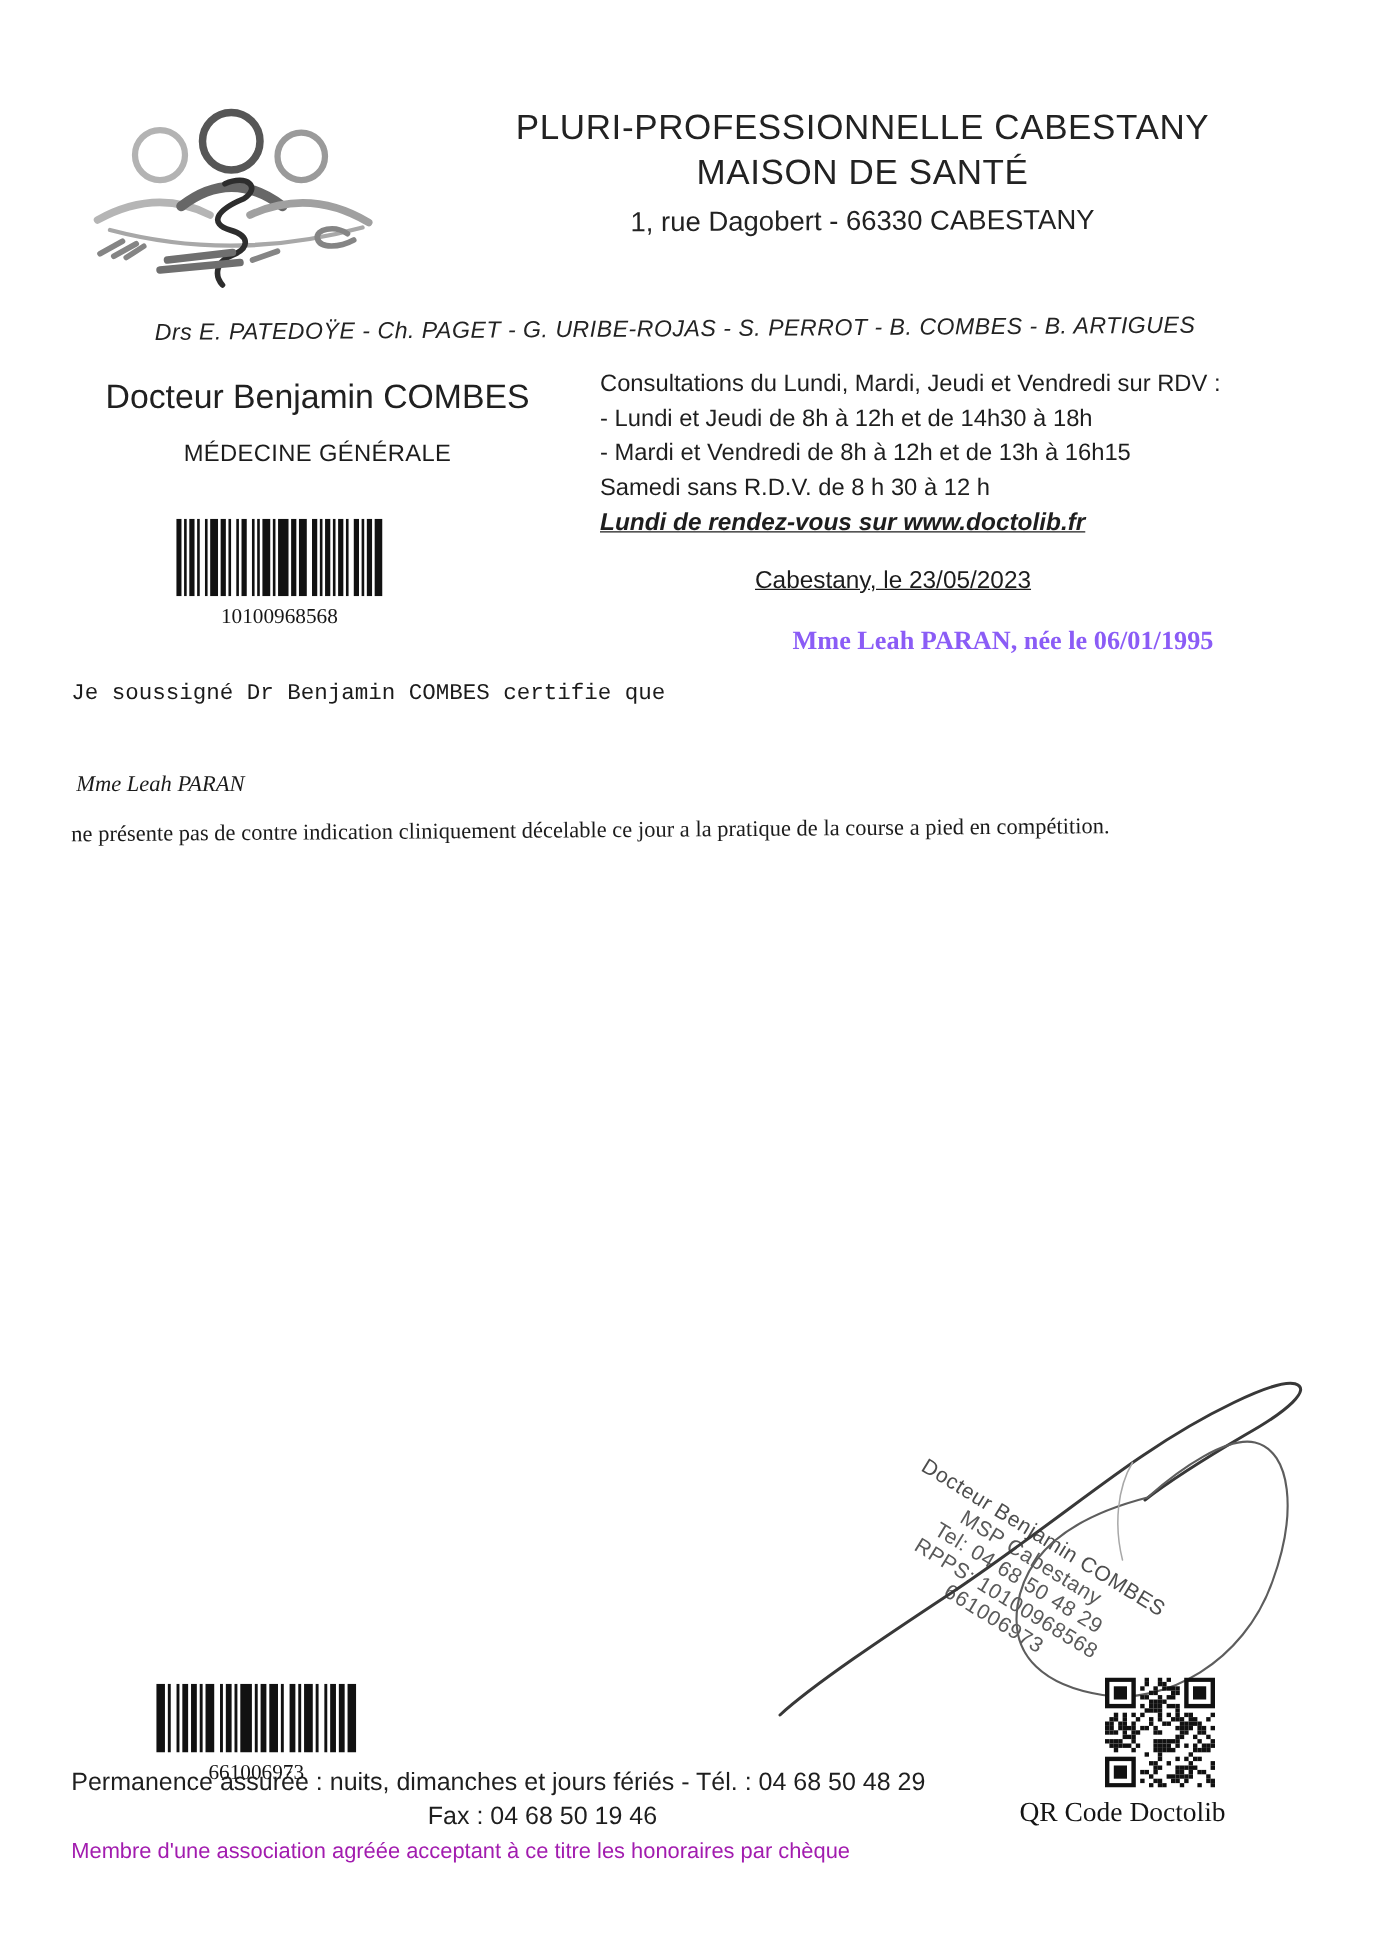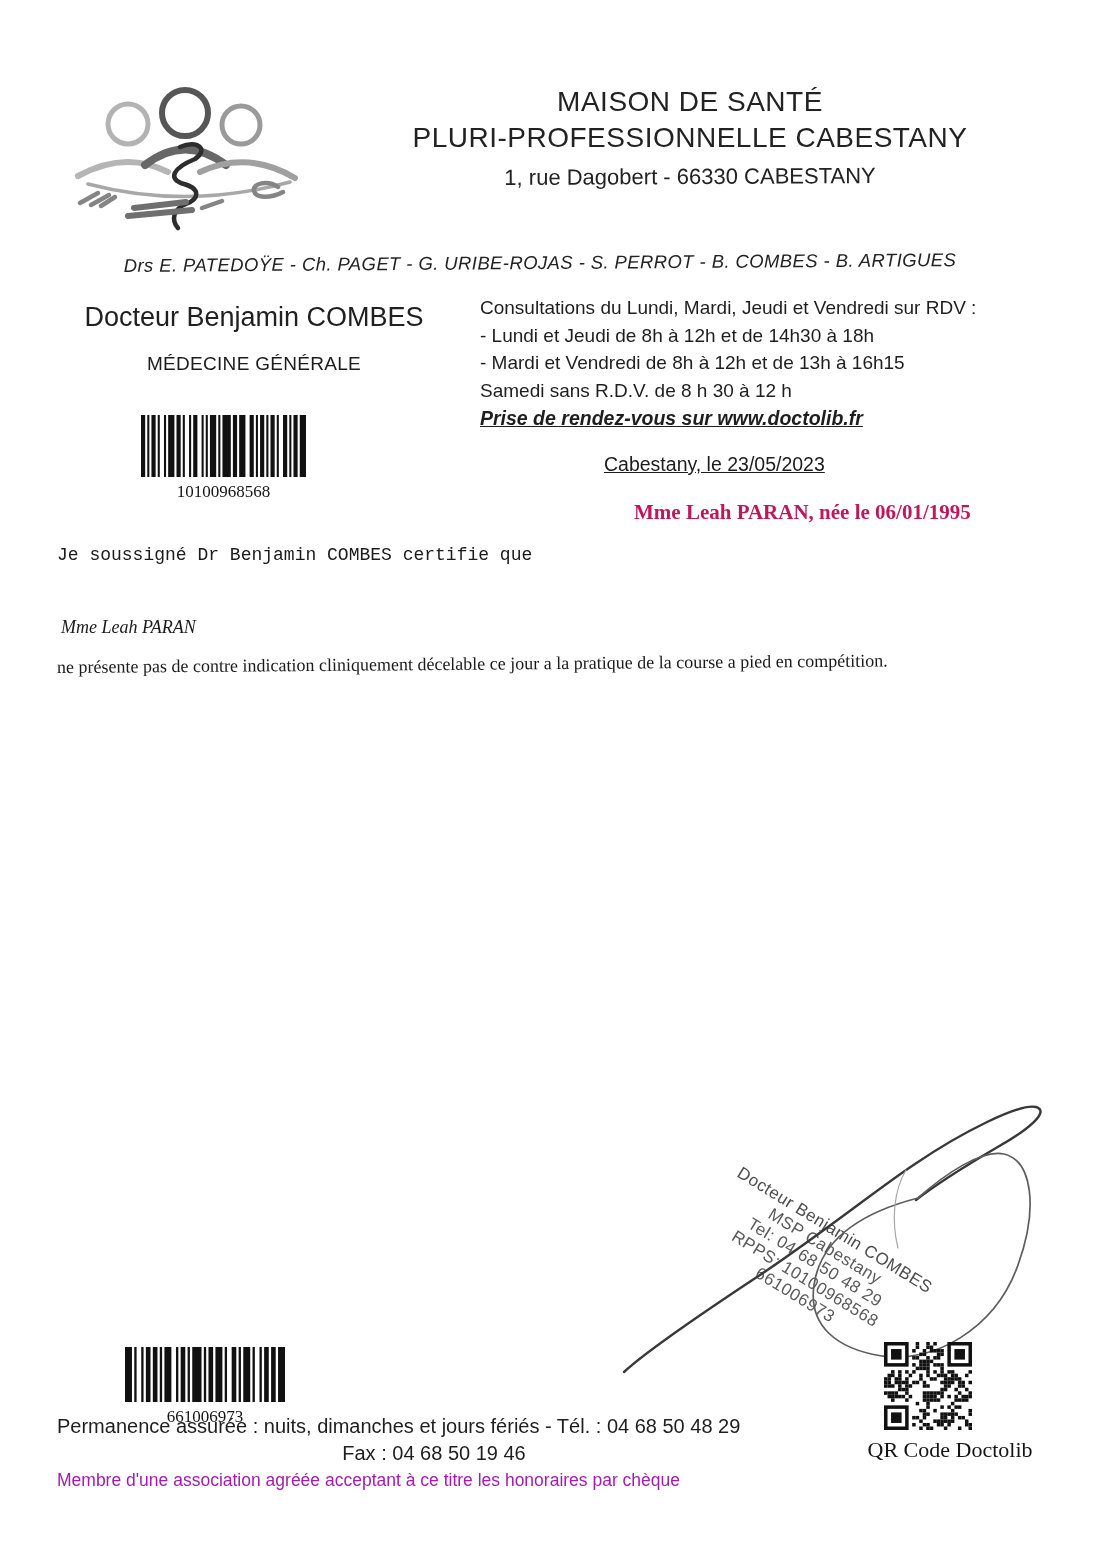--- a/index.html
+++ b/index.html
@@ -18,36 +18,36 @@
   .pr-name{font-size:27px;color:#202020;}
   .pr-spec{font-size:19px;margin-top:20px;letter-spacing:.3px;}
   .consult{left:480px;top:294px;width:592px;text-align:left;font-size:19px;line-height:27.5px;color:#1e1e1e;}
   .booking{font-weight:bold;font-style:italic;text-decoration:underline;font-size:19.5px;margin-top:1px;}
   
   .barcode-top{left:125px;top:415px;width:197px;text-align:center;}
   .barcode-bottom{left:125px;top:1347px;width:160px;text-align:center;}
   .bc-num{font-family:"Liberation Serif",serif;font-size:17px;color:#151515;margin-top:1px;}
   
   .dateline{left:604px;top:453px;font-size:19.5px;text-decoration:underline;}
-  .patient-line{left:634px;top:500px;font-family:"Liberation Serif",serif;font-weight:bold;font-size:21px;color:#be185d;}
+  .patient-line{left:634px;top:500px;font-family:"Liberation Serif",serif;font-weight:bold;font-size:21px;color:#8b5cf6;}
   .body-text{font-family:"Liberation Serif",serif;font-size:18px;color:#1b1b1b;}
   .body-l1{left:57px;top:545px;font-family:Liberation Mono, monospace;}
   .body-l2{left:61px;top:617px;font-style:italic;}
   .body-l3{left:57px;top:657px;transform:rotate(-.45deg);transform-origin:left center;}
   
   .stamp{left:665px;top:1215px;width:300px;text-align:center;transform:rotate(31.5deg);
     color:#5a5a5a;font-size:17px;line-height:19px;letter-spacing:.5px;}
   .stamp .s1{color:#4d4d4d;}
   .signature-svg{left:580px;top:1080px;width:520px;height:320px;}
   
   .footer-line1{left:57px;top:1415px;font-size:20px;color:#1e1e1e;}
   .footer-fax{left:57px;top:1442px;width:754px;text-align:center;font-size:20px;color:#1e1e1e;}
   .member-line{left:57px;top:1470px;font-size:17.5px;color:#a21caf;}
   .qr-svg{left:884px;top:1342px;width:88px;height:88px;}
-  .qr-label{left:858px;top:1437px;width:184px;text-align:center;font-family:"Liberation Serif",serif;font-size:22px;color:#141414;}
+  .qr-label{left:806px;top:1437px;width:184px;text-align:center;font-family:"Liberation Serif",serif;font-size:22px;color:#141414;}
 </style>
 </head>
 <body>
 
 <div class="page">
 
   <svg class="abs logo-svg" viewBox="0 0 238 148" aria-hidden="true">
     <g fill="none" stroke-linecap="round">
       <circle cx="60" cy="38" r="20" stroke="#b3b3b3" stroke-width="5"></circle>
       <circle cx="117" cy="27" r="23" stroke="#565656" stroke-width="6"></circle>
@@ -63,37 +63,37 @@
           <path d="M 33,120 L 47,111"></path>
         <path d="M 66,122 L 118,116" stroke-width="6" stroke="#6f6f6f"></path>
         <path d="M 60,130 L 124,124" stroke-width="6" stroke="#6f6f6f"></path>
         <path d="M 134,122 L 154,115"></path>
         <path d="M 210,101 C 200,94 184,97 186,105 C 188,113 204,112 215,106"></path>
       </g>
     </g>
   </svg>
 
   <div class="abs clinic-title">
+    <div>PLURI-PROFESSIONNELLE CABESTANY</div>
     <div>MAISON DE SANTÉ</div>
-    <div>PLURI-PROFESSIONNELLE CABESTANY</div>
   </div>
   <div class="abs clinic-address">1, rue Dagobert - 66330 CABESTANY</div>
   <div class="abs doctors-line">Drs E. PATEDOŸE - Ch. PAGET - G. URIBE-ROJAS - S. PERROT - B. COMBES - B. ARTIGUES</div>
 
   <div class="abs practitioner">
     <div class="pr-name">Docteur Benjamin COMBES</div>
     <div class="pr-spec">MÉDECINE GÉNÉRALE</div>
   </div>
 
   <div class="abs consult">
     <div>Consultations du Lundi, Mardi, Jeudi et Vendredi sur RDV :</div>
     <div>- Lundi et Jeudi de 8h à 12h et de 14h30 à 18h</div>
     <div>- Mardi et Vendredi de 8h à 12h et de 13h à 16h15</div>
     <div>Samedi sans R.D.V. de 8 h 30 à 12 h</div>
-    <div class="booking">Prise de rendez-vous sur www.doctolib.fr</div>
+    <div class="booking">Lundi de rendez-vous sur www.doctolib.fr</div>
   </div>
 
   <div class="abs barcode-top">
     <svg id="bc1" width="165" height="62">
         <rect x="0" y="0" width="4.177215189873418" height="62" fill="#111111"></rect>
         <rect x="6.265822784810126" y="0" width="2.088607594936709" height="62" fill="#111111"></rect>
         <rect x="10.443037974683545" y="0" width="4.177215189873418" height="62" fill="#111111"></rect>
         <rect x="16.70886075949367" y="0" width="2.088607594936709" height="62" fill="#111111"></rect>
         <rect x="22.974683544303797" y="0" width="2.088607594936709" height="62" fill="#111111"></rect>
         <rect x="27.151898734177212" y="0" width="6.265822784810127" height="62" fill="#111111"></rect>

